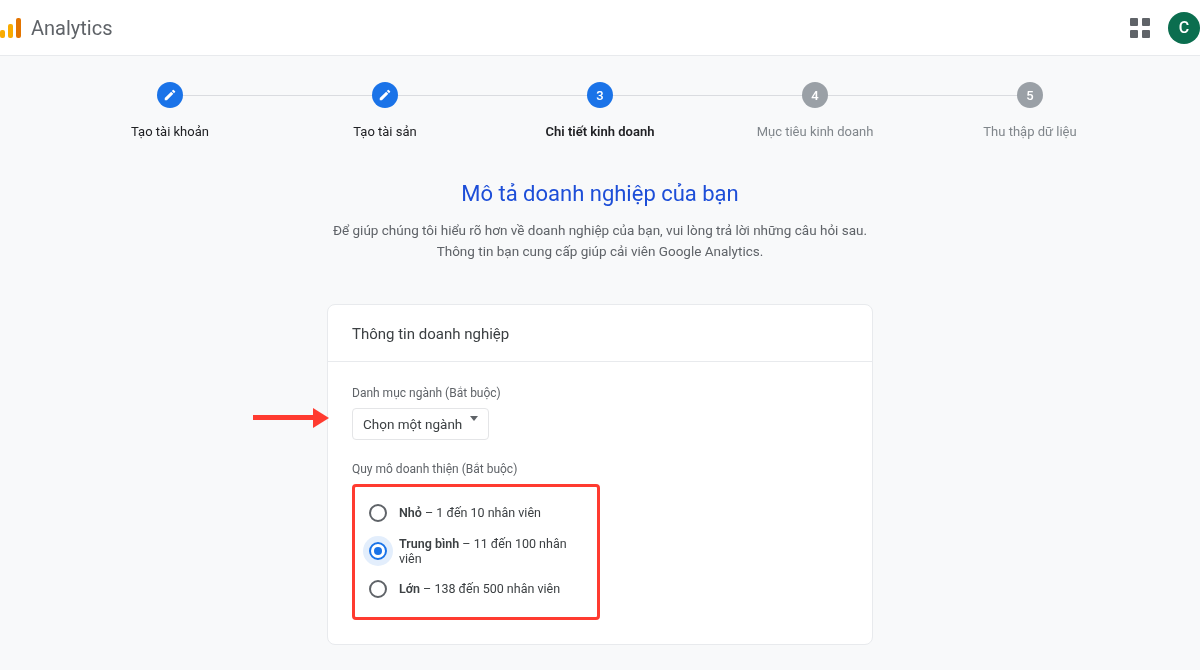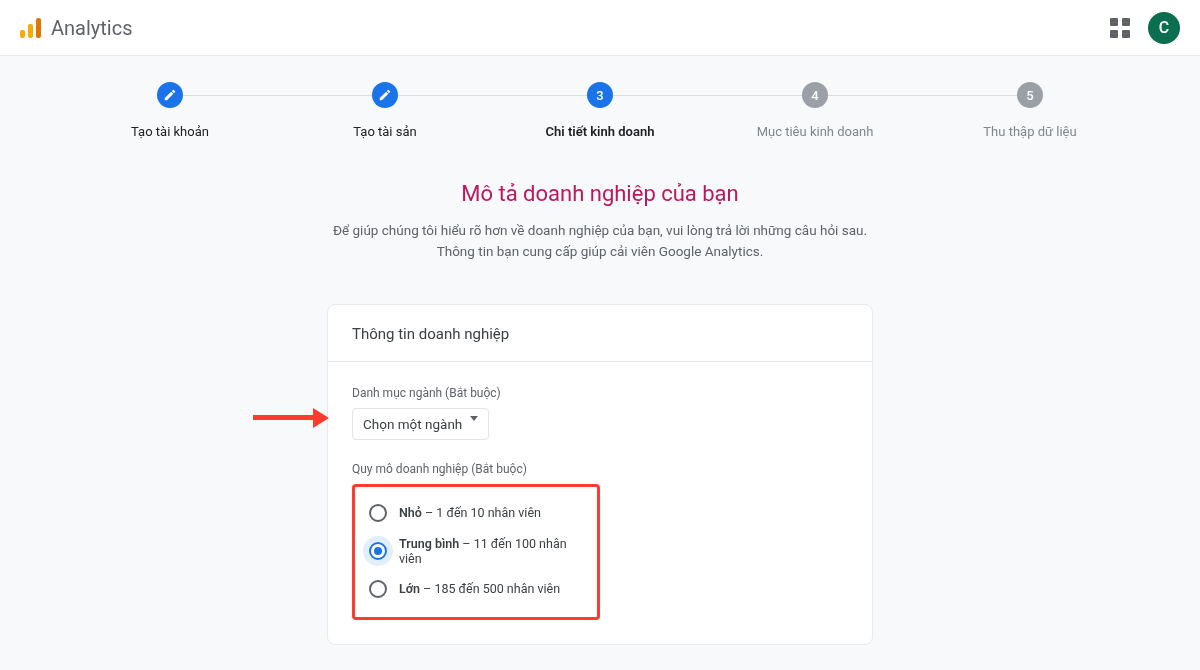--- a/index.html
+++ b/index.html
@@ -10,21 +10,21 @@
     width: 1200px;
     height: 670px;
     overflow: hidden;
   }
   
   .header {
     display: flex;
     align-items: center;
     justify-content: space-between;
     height: 56px;
-    padding: 0 20px;
+    padding: 0 0;
     border-bottom: 1px solid #e8eaed;
   }
   .header-left { display: flex; align-items: center; gap: 10px; }
   .logo { display: flex; align-items: flex-end; gap: 3px; }
   .logo .bar1 { width: 5px; height: 8px; background:#f9ab00; border-radius: 2px; }
   .logo .bar2 { width: 5px; height: 14px; background:#f9ab00; border-radius: 2px; }
   .logo .bar3 { width: 5px; height: 20px; background:#e37400; border-radius: 2px; }
   .app-title { font-size: 20px; color:#5f6368; }
   .header-right { display: flex; align-items: center; gap: 18px; }
   .grid-icon {
@@ -63,21 +63,21 @@
   .step-label.completed { color:#202124; }
   .step-label.current { color:#202124; font-weight:600; }
   .step-label.upcoming { color:#80868b; }
   .step-line {
     position:absolute; top:13px; left:113px; right:113px; height:1px;
     background:#dadce0; z-index:1;
   }
 
   
   .section-title {
-    text-align:center; font-size:22px; color:#be185d; margin-top:42px; font-weight:400;
+    text-align:center; font-size:22px; color:#1d4ed8; margin-top:42px; font-weight:400;
   }
   .section-desc {
     text-align:center; font-size:13.5px; color:#5f6368; margin-top:14px; line-height:1.55;
   }
 
   
   .card {
     width:546px; margin:42px auto 0; background:#fff; border:1px solid #e8eaed;
     border-radius:8px; padding:0; position:relative;
   }
@@ -208,33 +208,33 @@
     <div class="card-header">Thông tin doanh nghiệp</div>
 
     <div class="card-body">
 
       <div class="field-label">Danh mục ngành (Bắt buộc)</div>
       <div class="dropdown">
         <span>Chọn một ngành</span>
         <span class="caret"></span>
       </div>
 
-      <div class="field-label second">Quy mô doanh nghiệp (Bắt buộc)</div>
+      <div class="field-label second">Quy mô doanh thiện (Bắt buộc)</div>
 
       <div class="radio-group">
         <div class="radio-row">
           <div class="radio"></div>
           <div class="radio-text"><b>Nhỏ</b><span> – 1 đến 10 nhân viên</span></div>
         </div>
         <div class="radio-row">
           <div class="radio selected"></div>
           <div class="radio-text"><b>Trung bình</b><span> – 11 đến 100 nhân viên</span></div>
         </div>
         <div class="radio-row">
           <div class="radio"></div>
-          <div class="radio-text"><b>Lớn</b><span> – 185 đến 500 nhân viên</span></div>
+          <div class="radio-text"><b>Lớn</b><span> – 138 đến 500 nhân viên</span></div>
         </div>
       </div>
 
     </div>
   </div>
 
 </div>
 
 </body></html>

